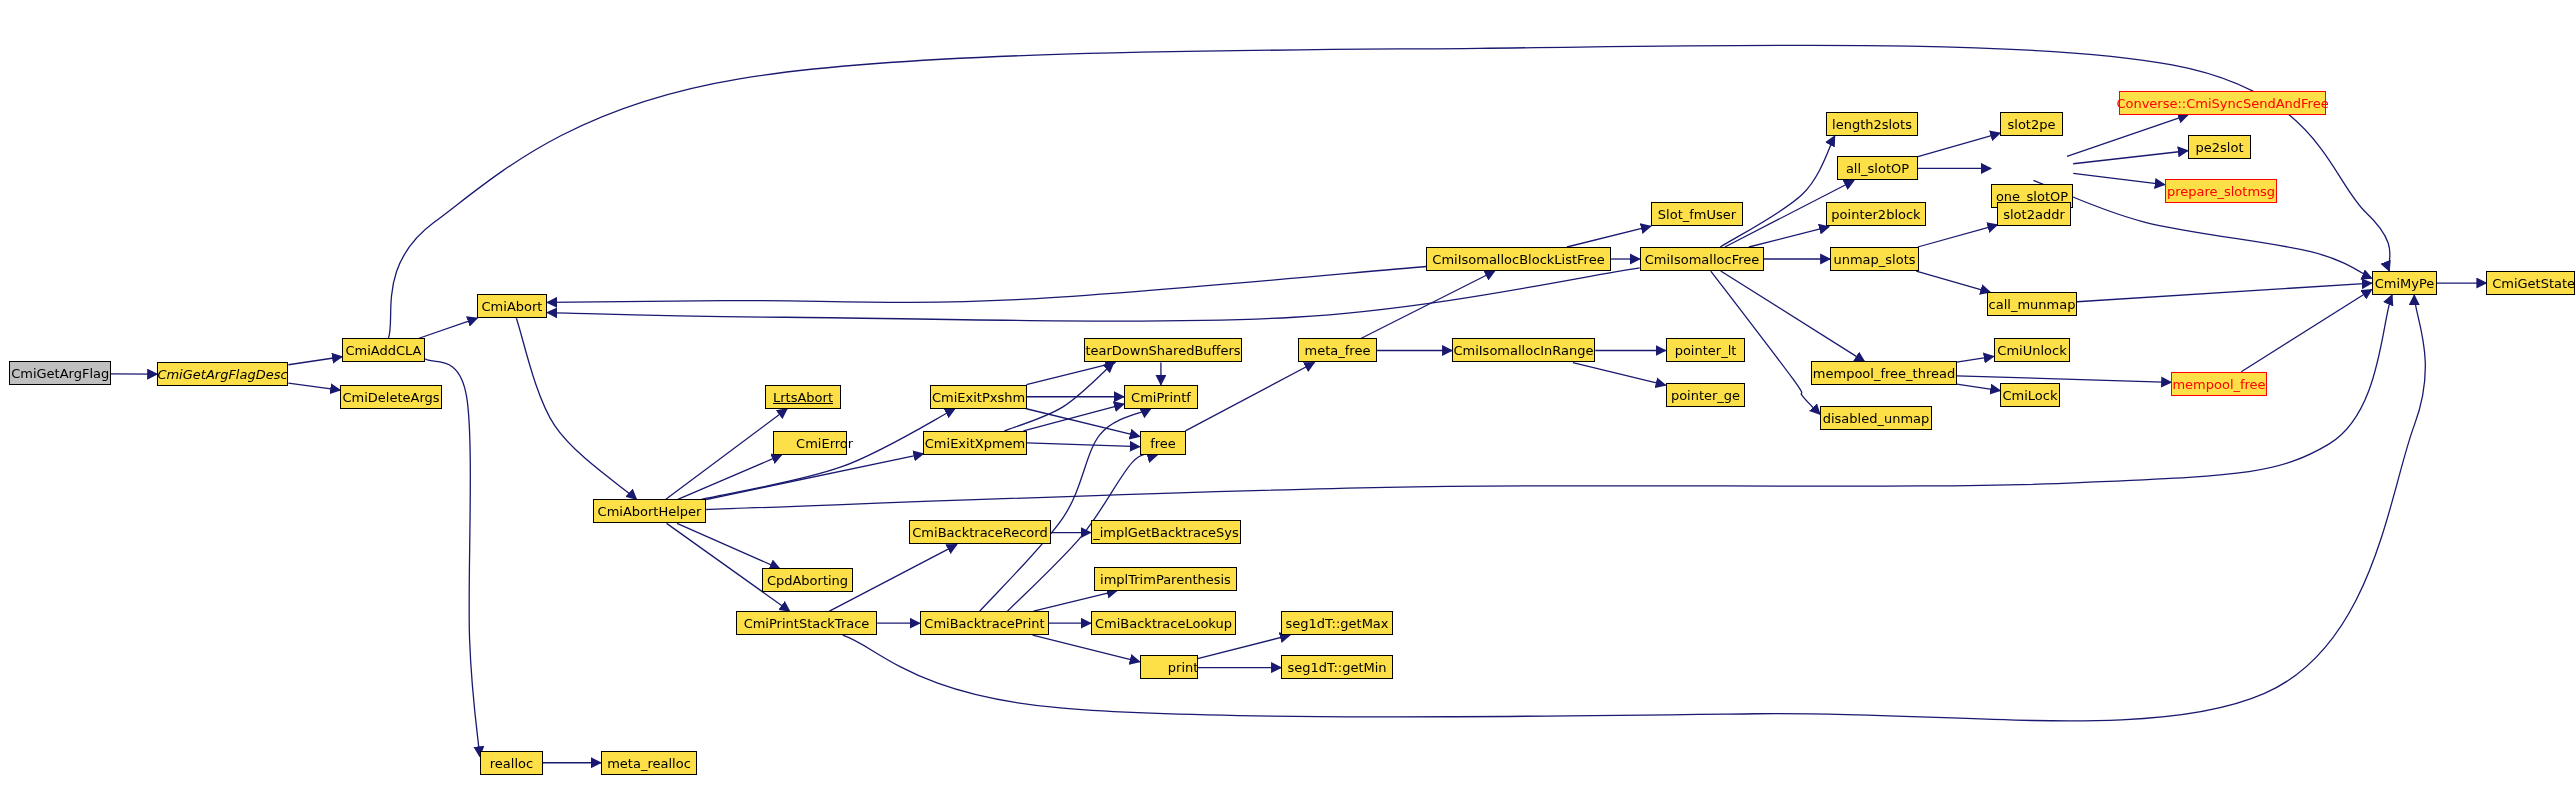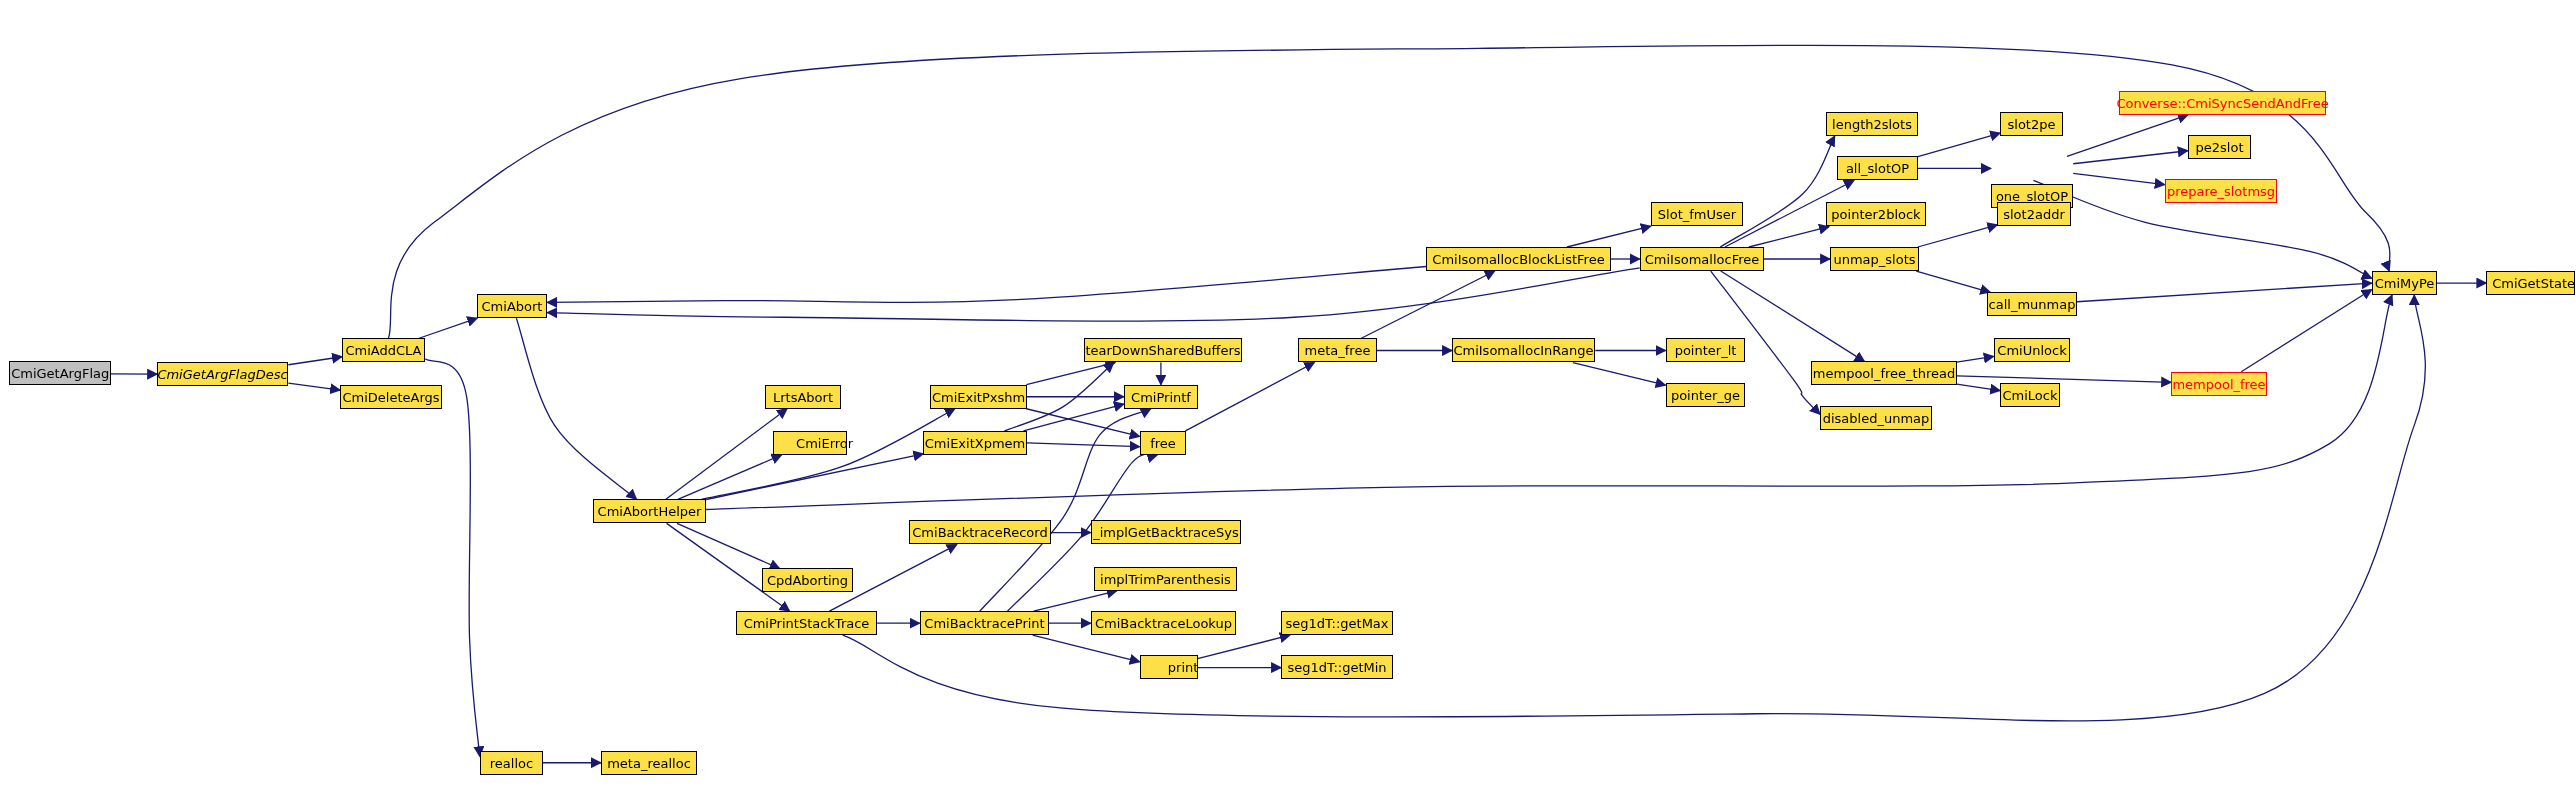--- a/index.html
+++ b/index.html
@@ -86,21 +86,21 @@
       <path d="M2117,406.3939393939394 L2349,413.42424242424244" class="edge" marker-end="url(#arrow)"></path>
       <path d="M2424.853211009174,402 L2566,313" class="edge" marker-end="url(#arrow)"></path>
       <path d="M2636,306 L2690,306" class="edge" marker-end="url(#arrow)"></path>
     </svg>
   <div id="nodes">
       <div class="node root" style="left: 9.2px; top: 361px; width: 102px; height: 24px;">CmiGetArgFlag</div>
       <div class="node" style="left: 157px; top: 362px; width: 131px; height: 24px; font-style: italic;">CmiGetArgFlagDesc</div>
       <div class="node" style="left: 342px; top: 338px; width: 83px; height: 24px;">CmiAddCLA</div>
       <div class="node" style="left: 340px; top: 385px; width: 102px; height: 24px;">CmiDeleteArgs</div>
       <div class="node" style="left: 477px; top: 294px; width: 70px; height: 24px;">CmiAbort</div>
-      <div class="node" style="left: 765px; top: 385px; width: 76px; height: 24px;">LrtsAbort</div>
+      <div class="node" style="left: 765px; top: 385px; width: 76px; height: 24px; text-decoration: underline;">LrtsAbort</div>
       <div class="node" style="left: 773px; top: 431px; width: 74px; height: 24px; padding-left: 31px;">CmiError</div>
       <div class="node" style="left: 593px; top: 499px; width: 113px; height: 24px;">CmiAbortHelper</div>
       <div class="node" style="left: 762px; top: 568px; width: 91px; height: 24px;">CpdAborting</div>
       <div class="node" style="left: 736px; top: 611px; width: 141px; height: 24px;">CmiPrintStackTrace</div>
       <div class="node" style="left: 930px; top: 385px; width: 97px; height: 24px;">CmiExitPxshm</div>
       <div class="node" style="left: 923px; top: 431px; width: 104px; height: 24px;">CmiExitXpmem</div>
       <div class="node" style="left: 909px; top: 520px; width: 142px; height: 24px;">CmiBacktraceRecord</div>
       <div class="node" style="left: 920px; top: 611px; width: 129px; height: 24px;">CmiBacktracePrint</div>
       <div class="node" style="left: 1084px; top: 338px; width: 158px; height: 24px;">tearDownSharedBuffers</div>
       <div class="node" style="left: 1124px; top: 385px; width: 74px; height: 24px;">CmiPrintf</div>

